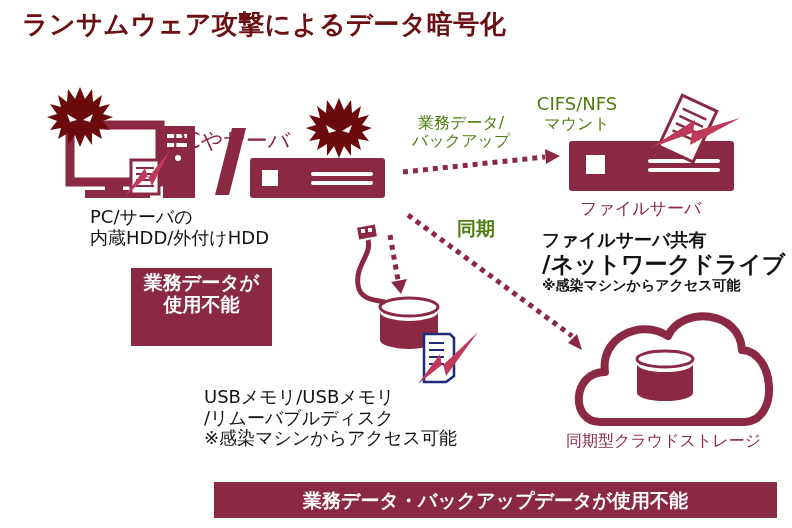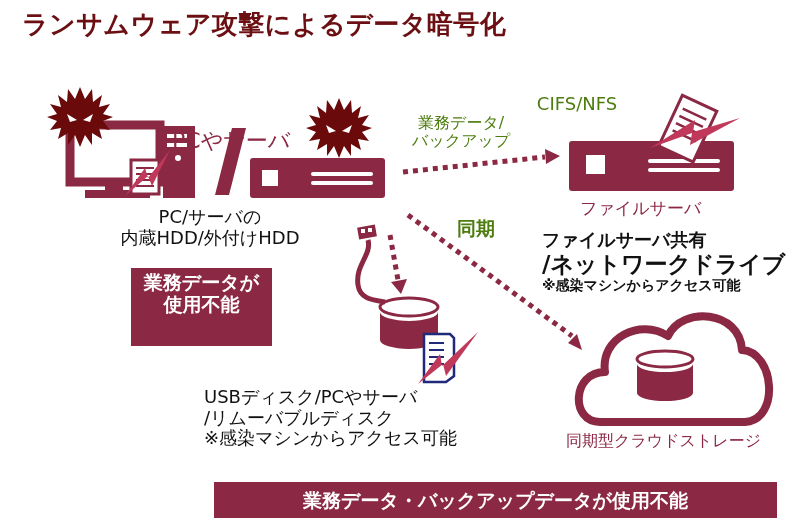--- a/index.html
+++ b/index.html
@@ -108,49 +108,50 @@
   </g>
 
   <g>
     <path d="M600,422 C570,422 572,372 605,372 C600,338 640,318 668,336 C682,306 740,310 742,350 C775,352 780,420 745,422 Z" fill="none" stroke="#8b2843" stroke-width="8" stroke-linejoin="round"></path>
     <ellipse cx="665" cy="359" rx="28" ry="8" fill="none" stroke="#8b2843" stroke-width="3"></ellipse>
     <path d="M637,364 L637,393 A28,8 0 0 0 693,393 L693,364 A28,8 0 0 1 637,364 Z" fill="#8b2843"></path>
   </g>
 </svg>
 
 <div class="abs t lbl-red" style="left:172px; top:84px; font-size:22px;margin-top:44px;">PCやサーバ</div>
-<div class="abs t lbl-black" style="left:90px; top:207px; width:240px; text-align:center; font-size:18px;">
+<div class="abs t lbl-black" style="left:90px; top:207px; width:240px; font-size:18px;">
   <div>PC/サーバの</div>
   <div>内蔵HDD/外付けHDD</div>
 </div>
 <div class="abs box t" style="left:131px; top:268px; width:141px; height:78px; font-size:19px; font-weight:bold; padding-top:4px; box-sizing:border-box;">
   <div>業務データが</div>
   <div>使用不能</div>
 </div>
 
 <div class="abs t lbl-dark" style="left:412px; top:114px; font-size:16px; text-align:center;">
   <div>業務データ/</div>
   <div>バックアップ</div>
 </div>
 
 <div class="abs t lbl-dark" style="left:522px; top:94px; width:110px; text-align:center; font-size:18px;">
   <div>CIFS/NFS</div>
+  <div style="font-size:16px;">マウント</div>
 </div>
 
 <div class="abs t lbl-red" style="left:580px; top:199px; font-size:17px;">ファイルサーバ</div>
 
 <div class="abs t lbl-dark" style="left:457px; top:218px; font-size:19px; font-weight:bold;">同期</div>
 
 <div class="abs t lbl-black" style="left:542px; top:230px;font-weight:bold;">
   <div style="font-size:18px;">ファイルサーバ共有</div>
   <div style="font-size:23px;">/ネットワークドライブ</div>
   <div style="font-size:14px;">※感染マシンからアクセス可能</div>
 </div>
 
 <div class="abs t lbl-black" style="left:204px; top:387px; font-size:18px;">
-  <div>USBディスク/PCやサーバ</div>
+  <div>USBメモリ/USBメモリ</div>
   <div>/リムーバブルディスク</div>
   <div>※感染マシンからアクセス可能</div>
 </div>
 
 <div class="abs t lbl-red" style="left:566px; top:432px; font-size:16px;">同期型クラウドストレージ</div>
 
 <div class="abs box t" style="left:214px; top:482px; width:563px; height:36px; line-height:36px; font-size:19px; font-weight:bold;">業務データ・バックアップデータが使用不能</div>
 
 </body></html>

